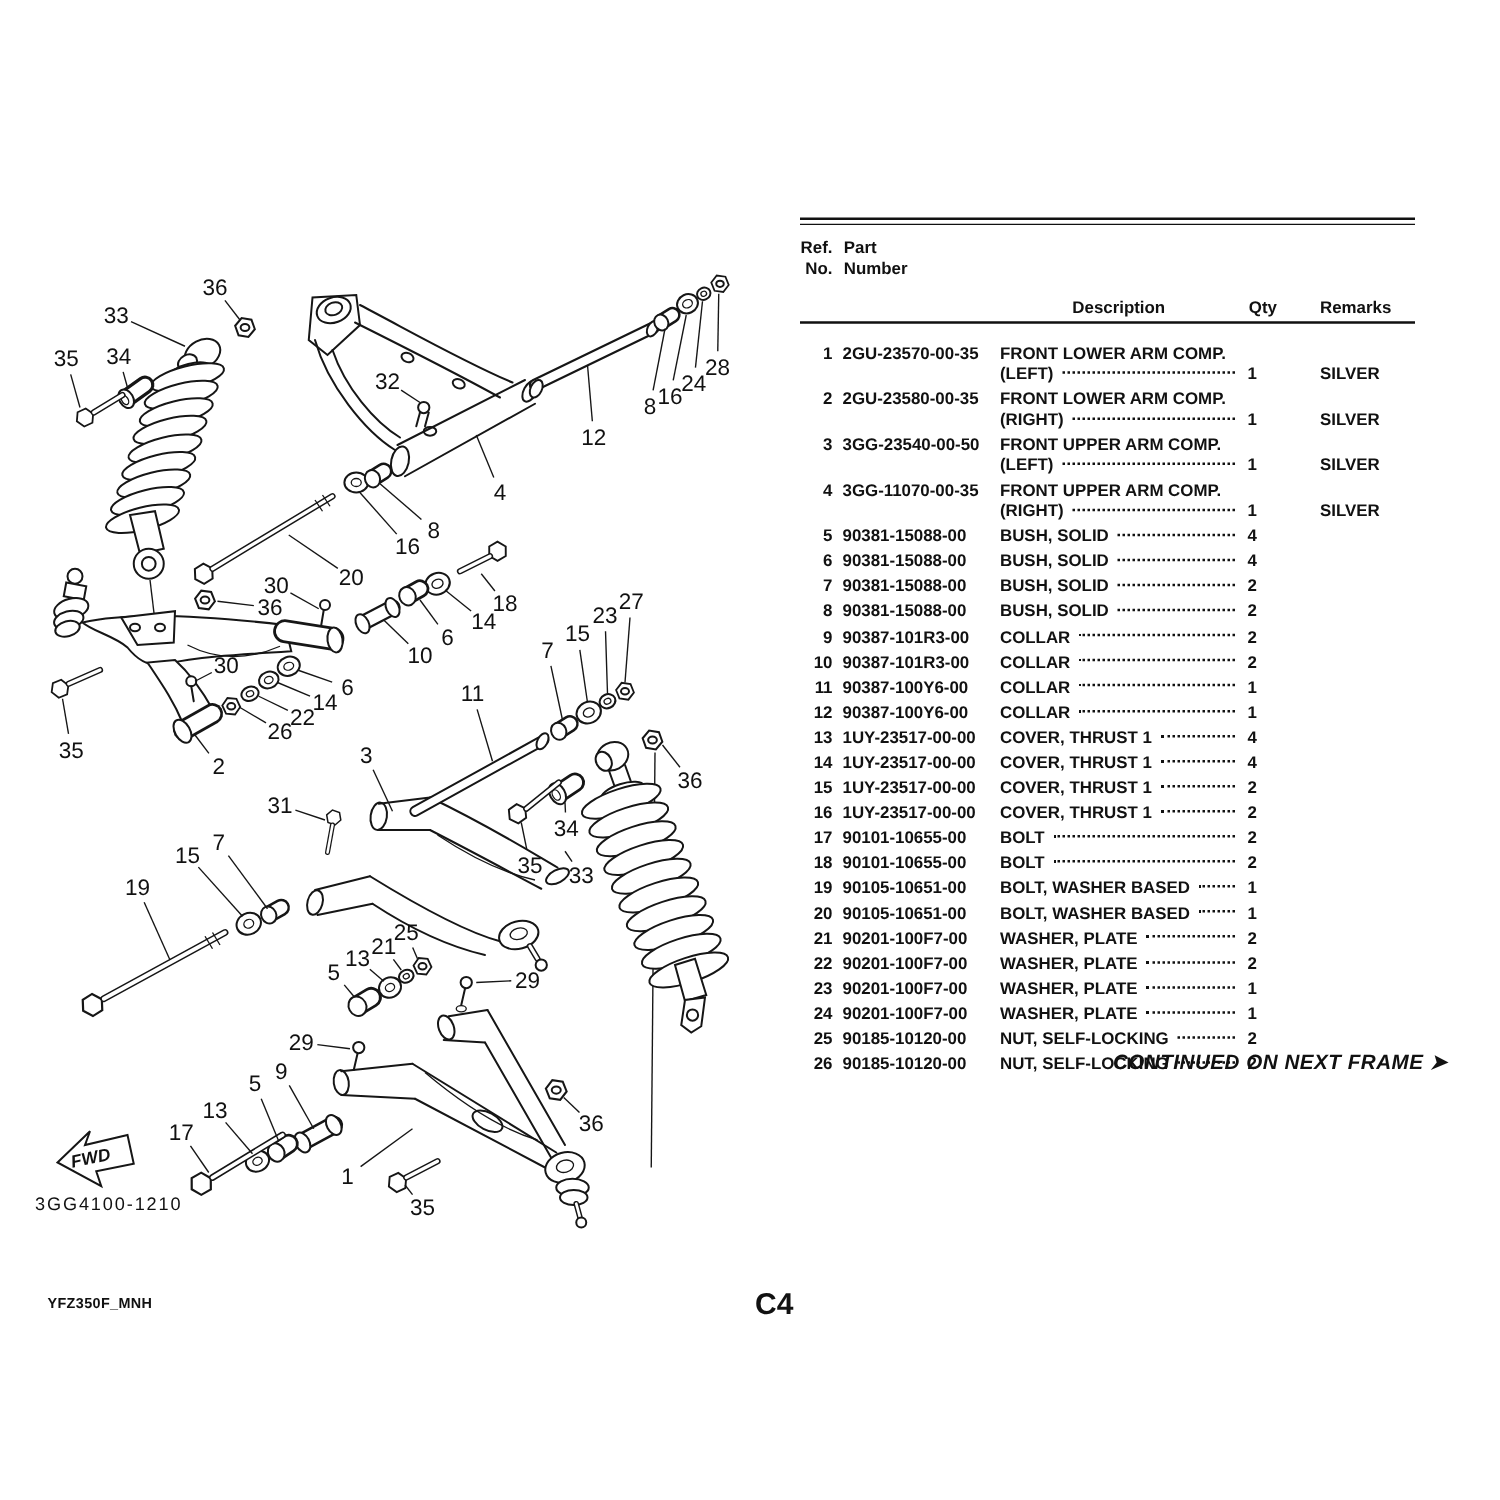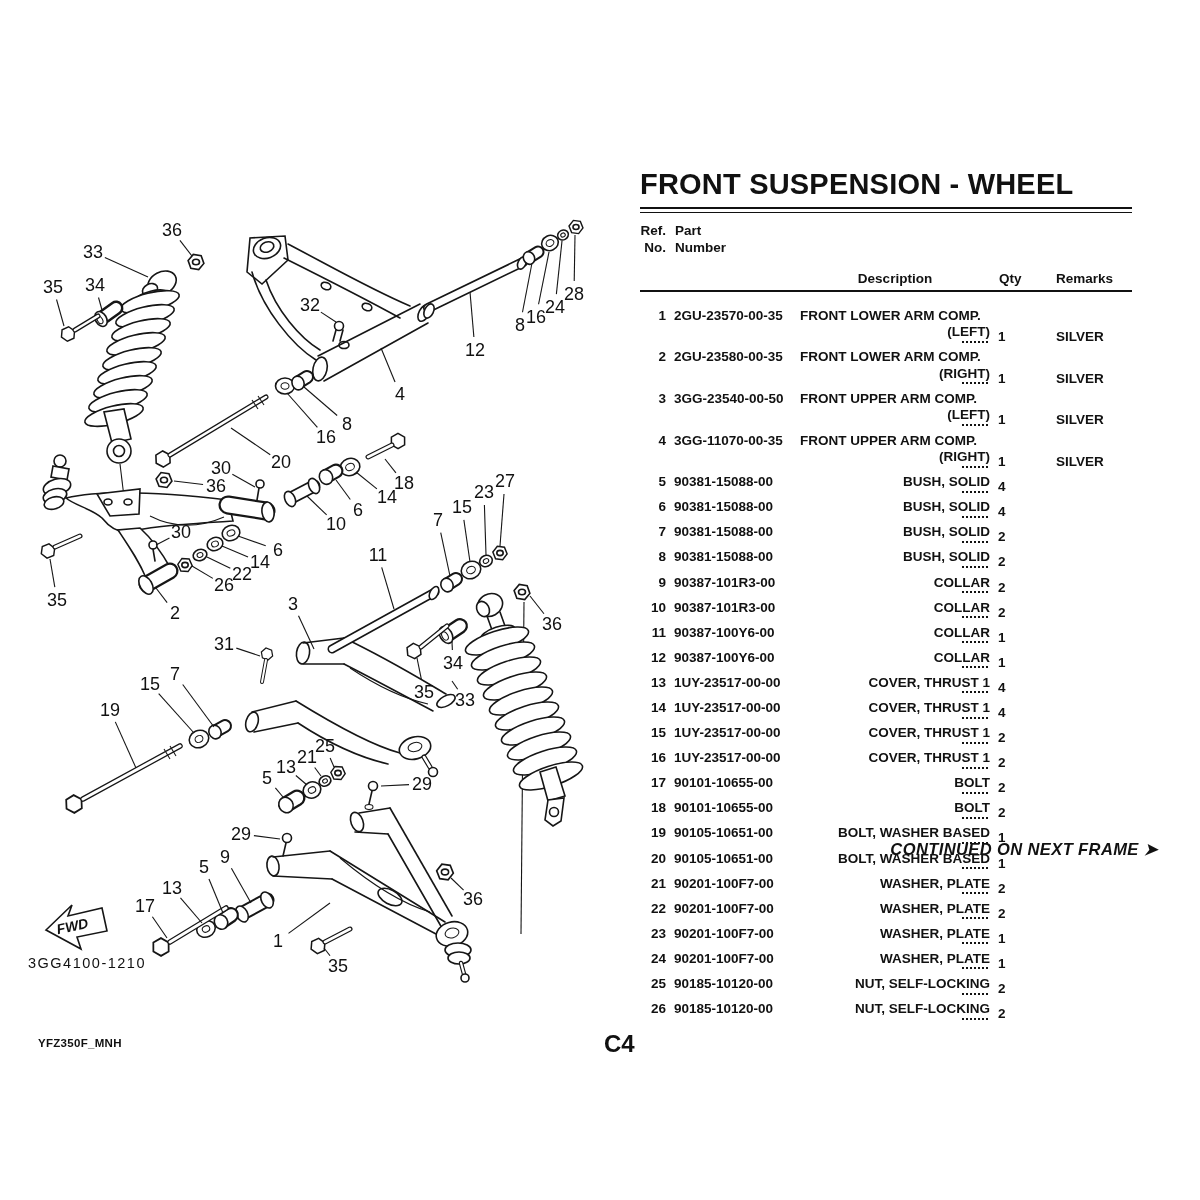--- a/index.html
+++ b/index.html
@@ -16,21 +16,21 @@
   .thead .c-desc{text-align:center;align-self:end;}
   .thead .c-qty{align-self:end;margin-top:48px;}
   .thead .c-rem{align-self:end;padding-left:10px;}
   .header-rule{border-bottom:2px solid #111;margin-top:3px;}
   .tbody{margin-top:14px;font-size:13.5px;font-weight:bold;}
   .trow{display:grid;grid-template-columns:26px 118px 1fr 40px 86px;column-gap:8px;
         align-items:start;padding:1.8px 0;line-height:16.5px;}
   .c-ref{text-align:right;}
   .c-qty{align-self:end;}
   .c-rem{align-self:end;padding-left:10px;white-space:nowrap;}
-  .dline{display:flex;align-items:flex-end;flex-direction:column;}
+  .dline{display:flex;align-items:center;}
   .dots{flex:1;min-width:26px;border-bottom:2px dotted #111;margin:0 2px 3px 7px;}
   .continued{position:absolute;top:840px;right:42px;font-size:16.5px;font-weight:bold;
              font-style:italic;letter-spacing:0.4px;white-space:nowrap;}
   .page-code{position:absolute;left:604px;top:1030px;font-size:24px;font-weight:bold;}
   .model-code{position:absolute;left:38px;top:1037px;font-size:11.5px;font-weight:bold;letter-spacing:0.3px;}
   
   #diagram{position:absolute;left:0;top:0;}
   .s{fill:none;stroke:#161616;stroke-width:1.6;stroke-linecap:round;stroke-linejoin:round;}
   .thin{fill:none;stroke:#161616;stroke-width:1.05;}
   .sw{fill:#ffffff;stroke:#161616;stroke-width:1.6;}
@@ -442,21 +442,20 @@
         <line x1="288.4960845893527" y1="933.32978433855" x2="330" y2="903" class="leader"></line>
         <text x="278" y="947" text-anchor="middle" class="callout">1</text>
         <line x1="330.01877202430603" y1="955.7384211741078" x2="324" y2="948" class="leader"></line>
         <text x="338" y="972" text-anchor="middle" class="callout">35</text>
         <line x1="463.5963779261336" y1="890.0238152931275" x2="451" y2="878" class="leader"></line>
         <text x="473" y="905" text-anchor="middle" class="callout">36</text>
       </g>
   </svg>
 
   <div class="panel">
-    <h1 class="title">FRONT SUSPENSION - WHEEL</h1>
     <div class="double-rule"></div>
     <div class="thead">
       <div class="c-ref">
         <span>Ref.</span>
         <span>No.</span>
       </div>
       <div class="c-part">
         <span>Part</span>
         <span>Number</span>
       </div>

